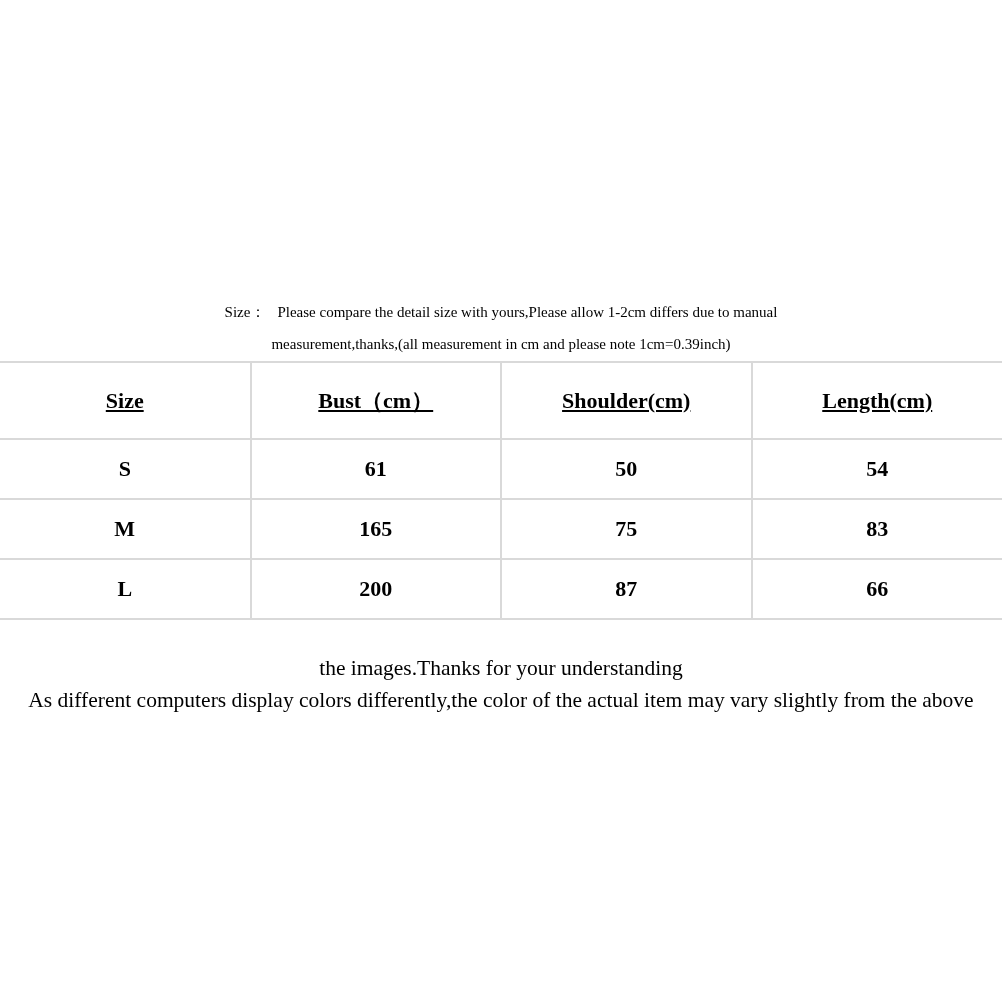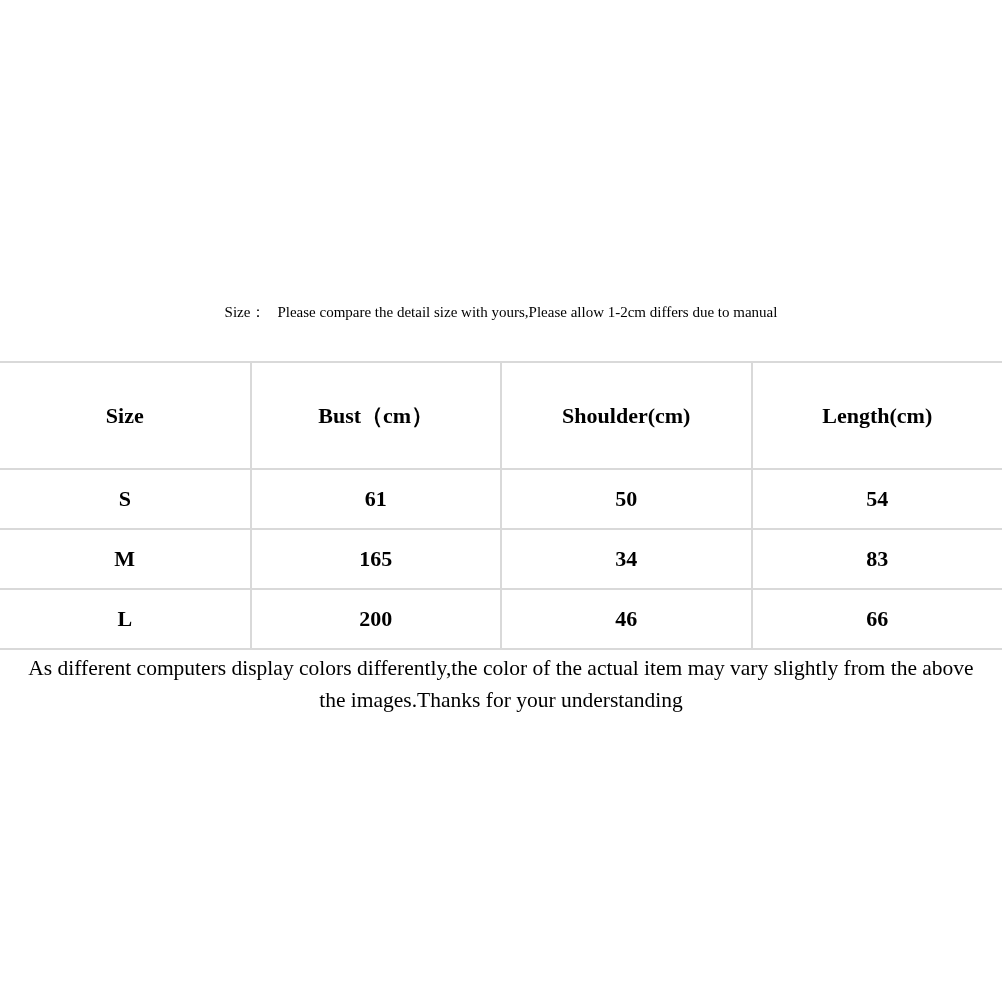--- a/index.html
+++ b/index.html
@@ -51,21 +51,22 @@
     font-weight: bold;
     font-size: 22px;
     color: #000000;
   }
   .size-table th + th,
   .size-table td + td {
     border-left: 2px solid #d9d9d9;
     margin-top: 44px;
   }
   .size-table thead tr {
-    height: 107px;
+    height: 77px;
+    text-decoration: underline;
   }
   .size-table tbody tr {
     height: 60px;
     border-top: 2px solid #d9d9d9;
   }
 
   
   .disclaimer {
     position: absolute;
     top: 652px;
@@ -79,20 +80,21 @@
 </style>
 </head>
 <body>
 
 <div class="page">
 
   <div class="intro">
     <div>
       <span class="size-label">Size：</span><span>Please compare the detail size with yours,Please allow 1-2cm differs due to manual</span>
     </div>
+    <div>measurement,thanks,(all measurement in cm and please note 1cm=0.39inch)</div>
   </div>
 
   <table class="size-table">
     <thead>
       <tr>
         <th>Size</th>
         <th>Bust（cm）</th>
         <th>Shoulder(cm)</th>
         <th>Length(cm)</th>
       </tr>
@@ -100,30 +102,30 @@
     <tbody>
       <tr>
         <td>S</td>
         <td>61</td>
         <td>50</td>
         <td>54</td>
       </tr>
       <tr>
         <td>M</td>
         <td>165</td>
-        <td>34</td>
+        <td>75</td>
         <td>83</td>
       </tr>
       <tr>
         <td>L</td>
         <td>200</td>
-        <td>46</td>
+        <td>87</td>
         <td>66</td>
       </tr>
     </tbody>
   </table>
 
   <div class="disclaimer">
+    <div>the images.Thanks for your understanding</div>
     <div>As different computers display colors differently,the color of the actual item may vary slightly from the above</div>
-    <div>the images.Thanks for your understanding</div>
   </div>
 
 </div>
 
 </body></html>

